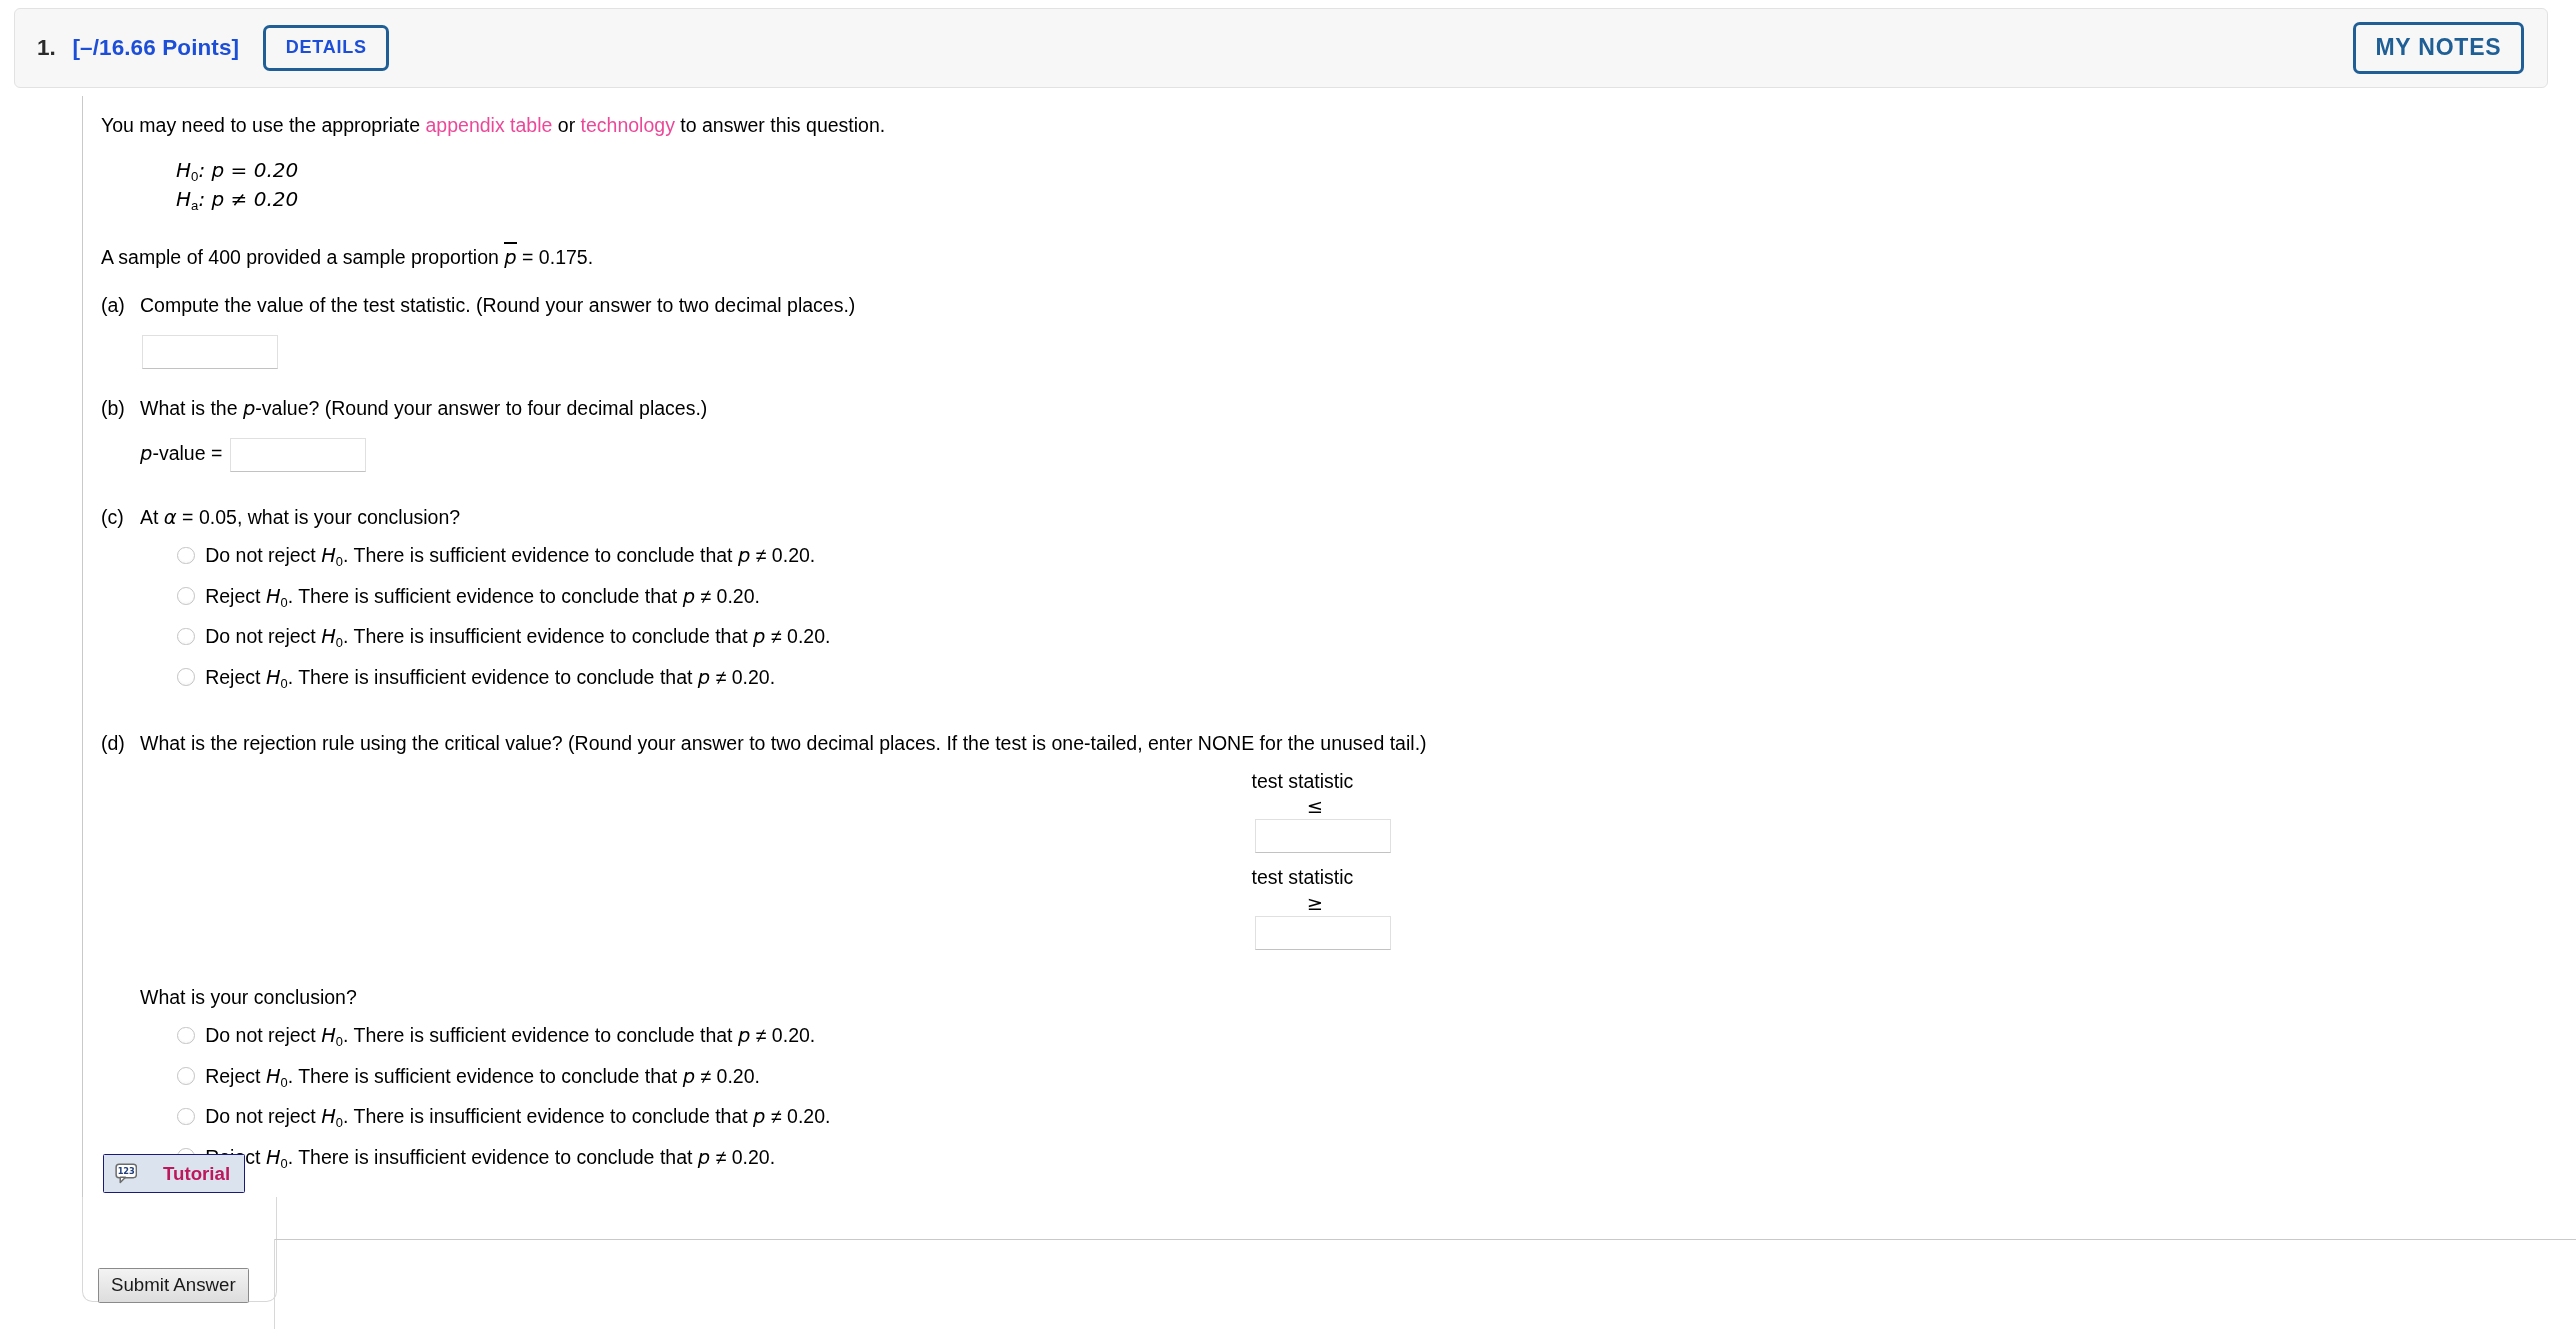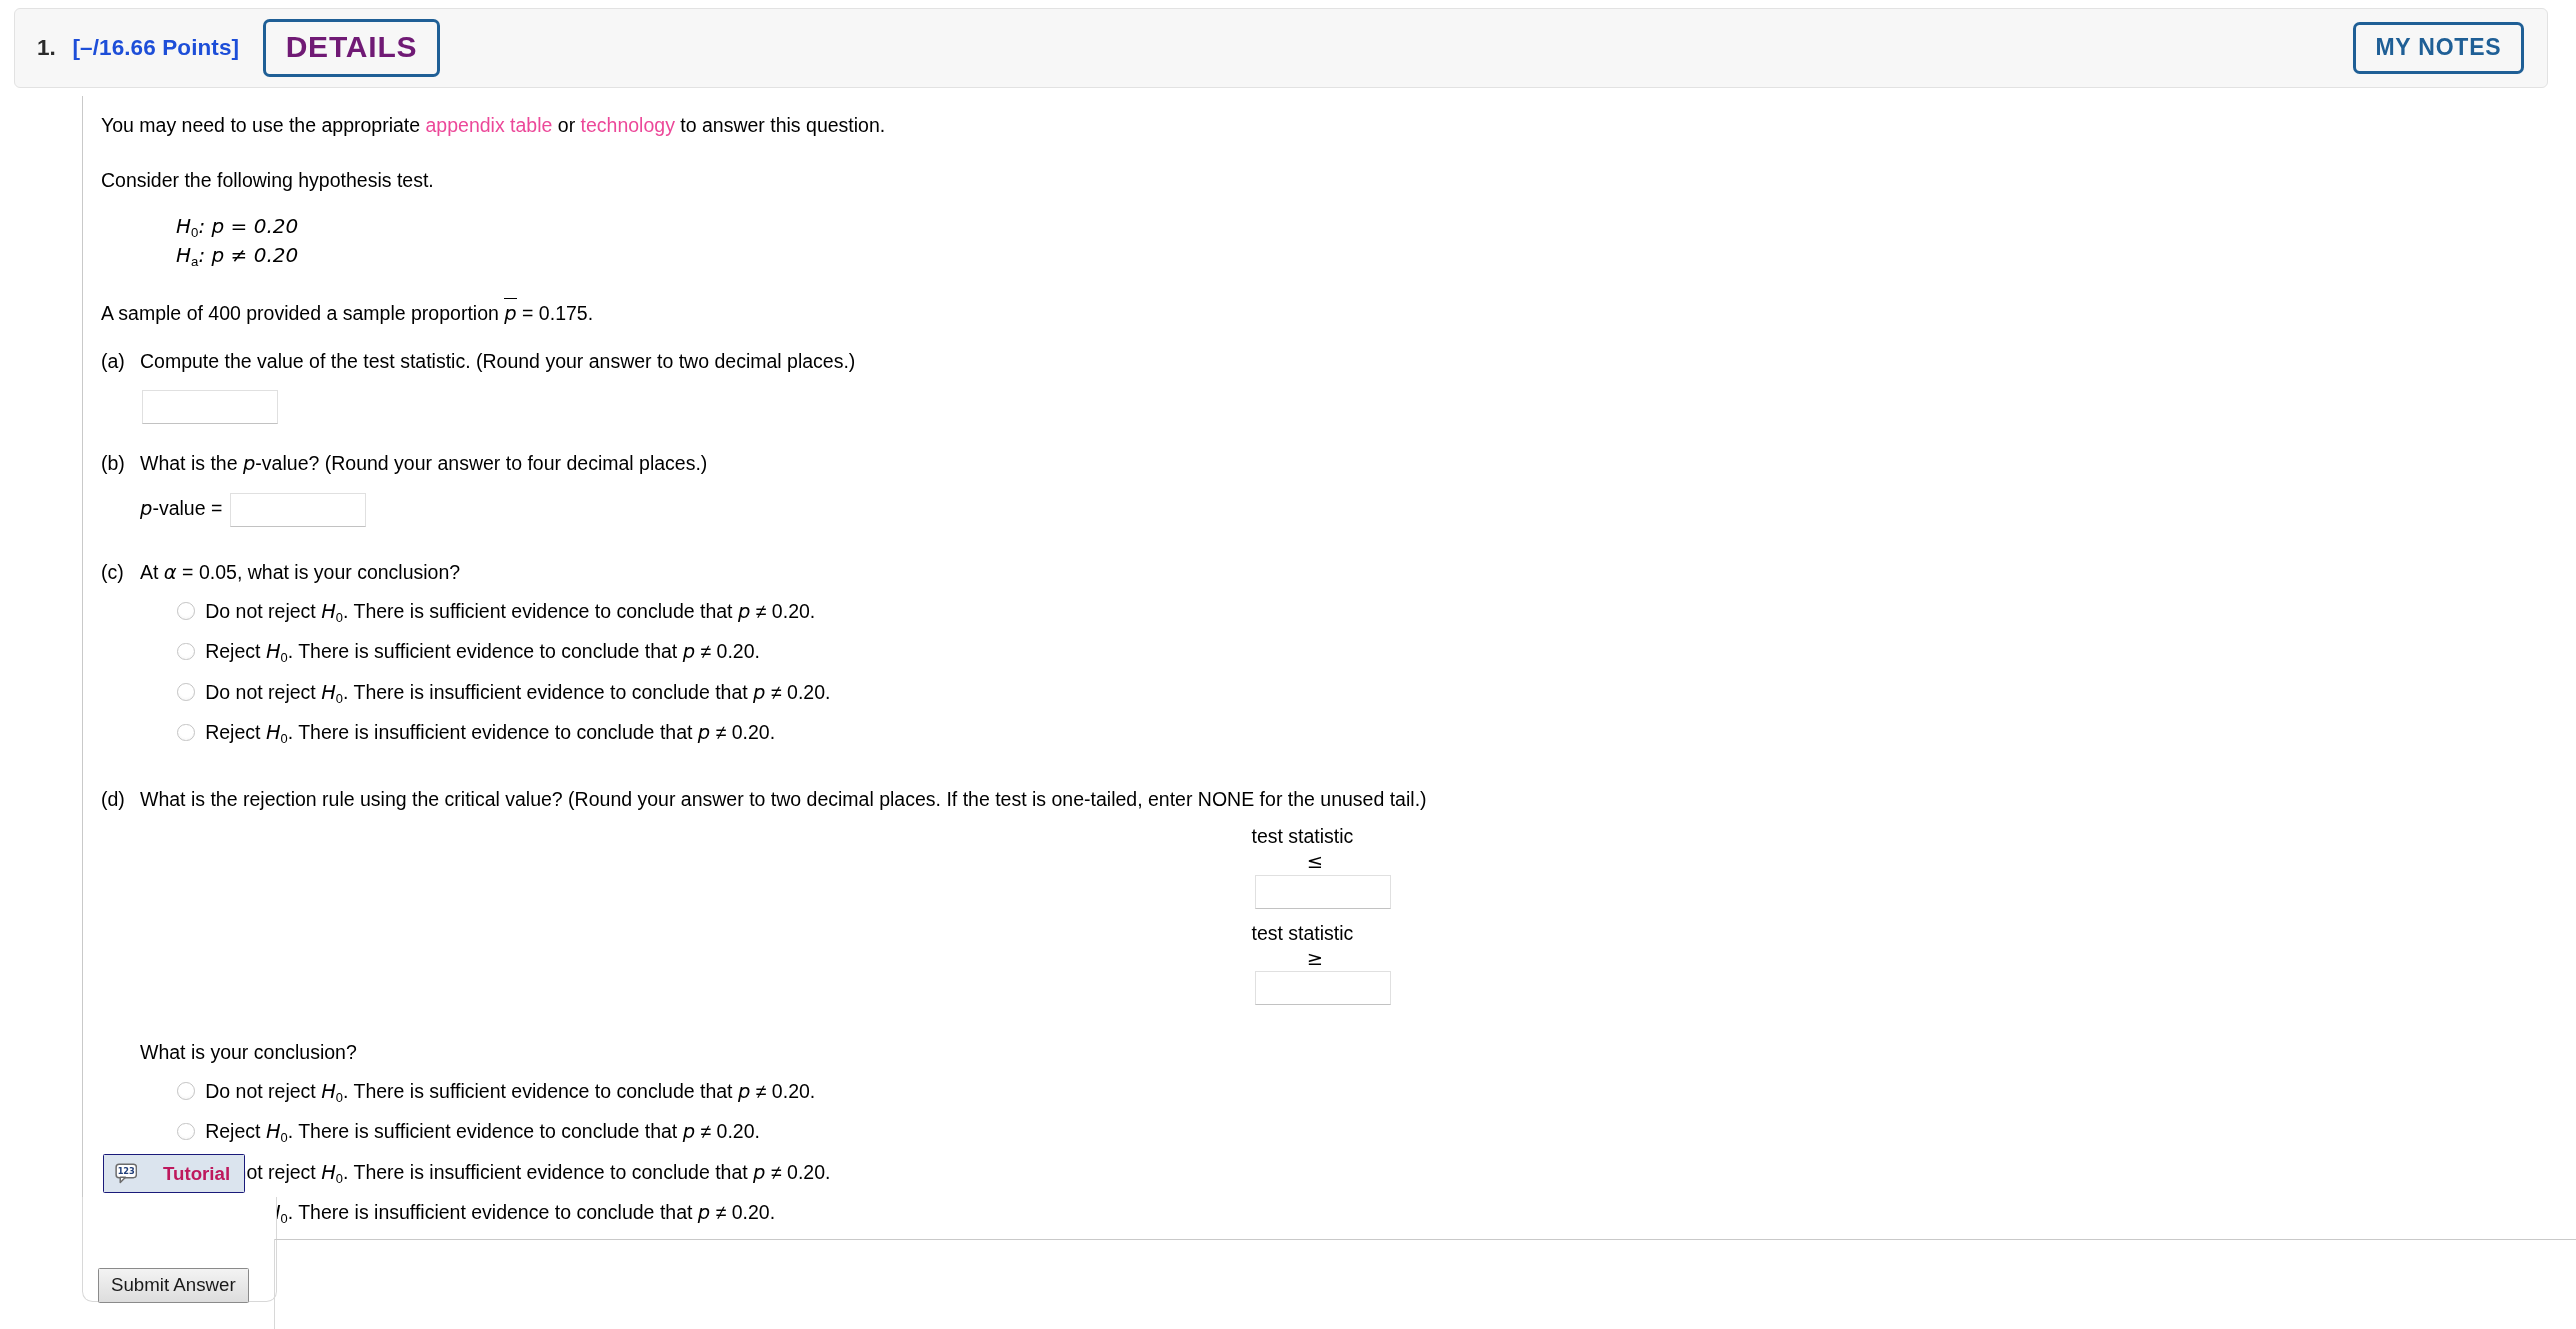--- a/index.html
+++ b/index.html
@@ -42,22 +42,22 @@
     font-weight: bold;
     color: #1d4ed8;
     margin-left: 16.5px;
     letter-spacing: 0.1px;
   }
   .btn-outline {
     margin-left: 24px;
     border: 3px solid #1f5f96;
     border-radius: 6.7px;
     background: #f7f7f7;
-    color: #701a75;
-    font-size: 30px;
+    color: #1d4ed8;
+    font-size: 18px;
     font-weight: bold;
     letter-spacing: 0.8px;
     padding: 10.5px 19.5px 12px 19.5px;
     line-height: 1;
     cursor: pointer;
   }
   .spacer { flex: 1 1 auto; }
   .btn-notes {
     border: 3px solid #1f5f96;
     border-radius: 6.7px;
@@ -287,21 +287,20 @@
 </div>
 
 <div class="left-rail"></div>
 
 <div class="content">
 
   <div class="line p-intro">
     <span>You may need to use the appropriate </span><a class="inline-link" href="#">appendix table</a><span> or </span><a class="inline-link" href="#">technology</a><span> to answer this question.</span>
   </div>
 
-  <div class="line p-consider">Consider the following hypothesis test.</div>
 
   <div class="hyp-block">
     <div>
       <span class="math">H</span><sub>0</sub><span class="math">: p = 0.20</span>
     </div>
     <div>
       <span class="math">H</span><sub>a</sub><span class="math">: p ≠ 0.20</span>
     </div>
   </div>
 

